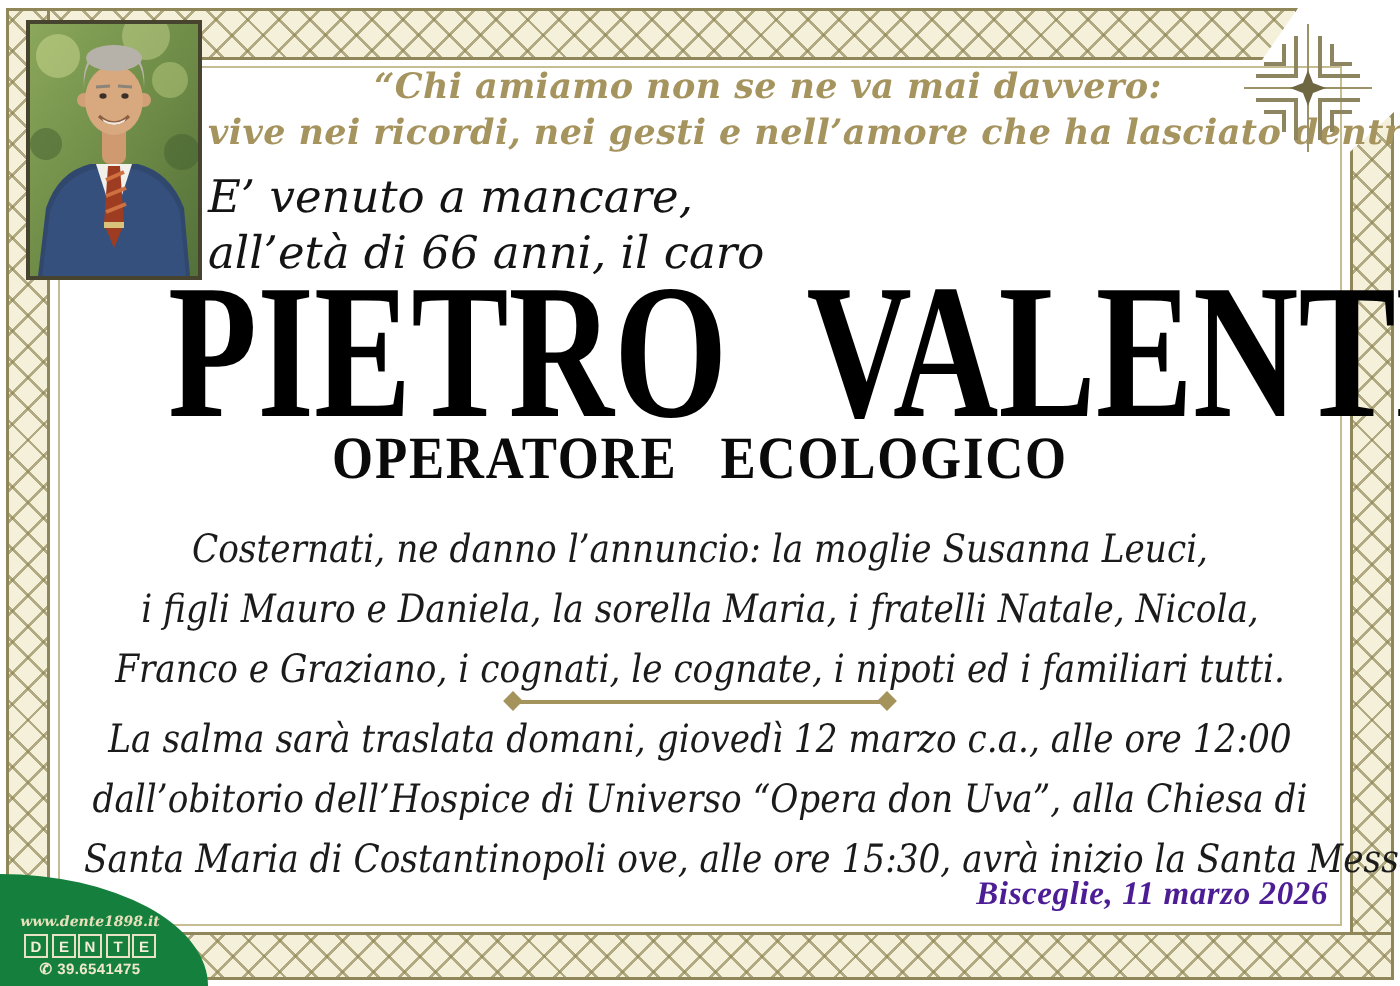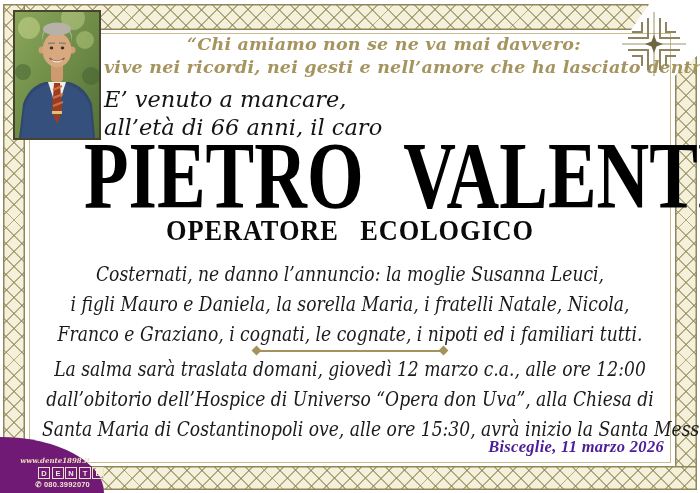--- a/index.html
+++ b/index.html
@@ -78,22 +78,22 @@
   .divider .bar:before{left:-4px;}
   .divider .bar:after{right:-4px;}
   .dateline{
     position:absolute;right:36px;top:437px;
     font-family:"Liberation Serif", serif;font-style:italic;font-weight:bold;
     font-size:16.5px;color:#4c1d95;letter-spacing:.3px;
   }
   
   .logo{
     position:absolute;left:0;bottom:0;width:104px;height:56px;z-index:6;
-    background:#701a75;border-top-right-radius:100% 100%;
-    display:flex;flex-direction:column;align-items:flex-end;justify-content:flex-end;
+    background:#15803d;border-top-right-radius:100% 100%;
+    display:flex;flex-direction:column;align-items:center;justify-content:flex-end;
     padding-bottom:4px;box-sizing:border-box;
   }
   .logo .url{
     font-family:"DejaVu Serif", serif;font-style:italic;font-weight:bold;
     font-size:7px;color:#e8e0bd;margin-right:14px;
   }
   .logo .letters{display:flex;gap:1.5px;margin:1.5px 0 1.5px -14px;}
   .logo .letters span{
     width:10px;height:10px;border:1px solid #e9e2c4;color:#f3eed8;
     font-family:"Liberation Sans", sans-serif;font-weight:bold;font-size:7.5px;
@@ -197,17 +197,17 @@
     <div class="url">www.dente1898.it</div>
     <div class="letters">
       <span>D</span>
       <span>E</span>
       <span>N</span>
       <span>T</span>
       <span>E</span>
     </div>
     <div class="phone">
       <span>✆</span>
-      <span>080.3992070</span>
+      <span>39.6541475</span>
     </div>
   </div>
 
 </div>
 
 </body></html>

